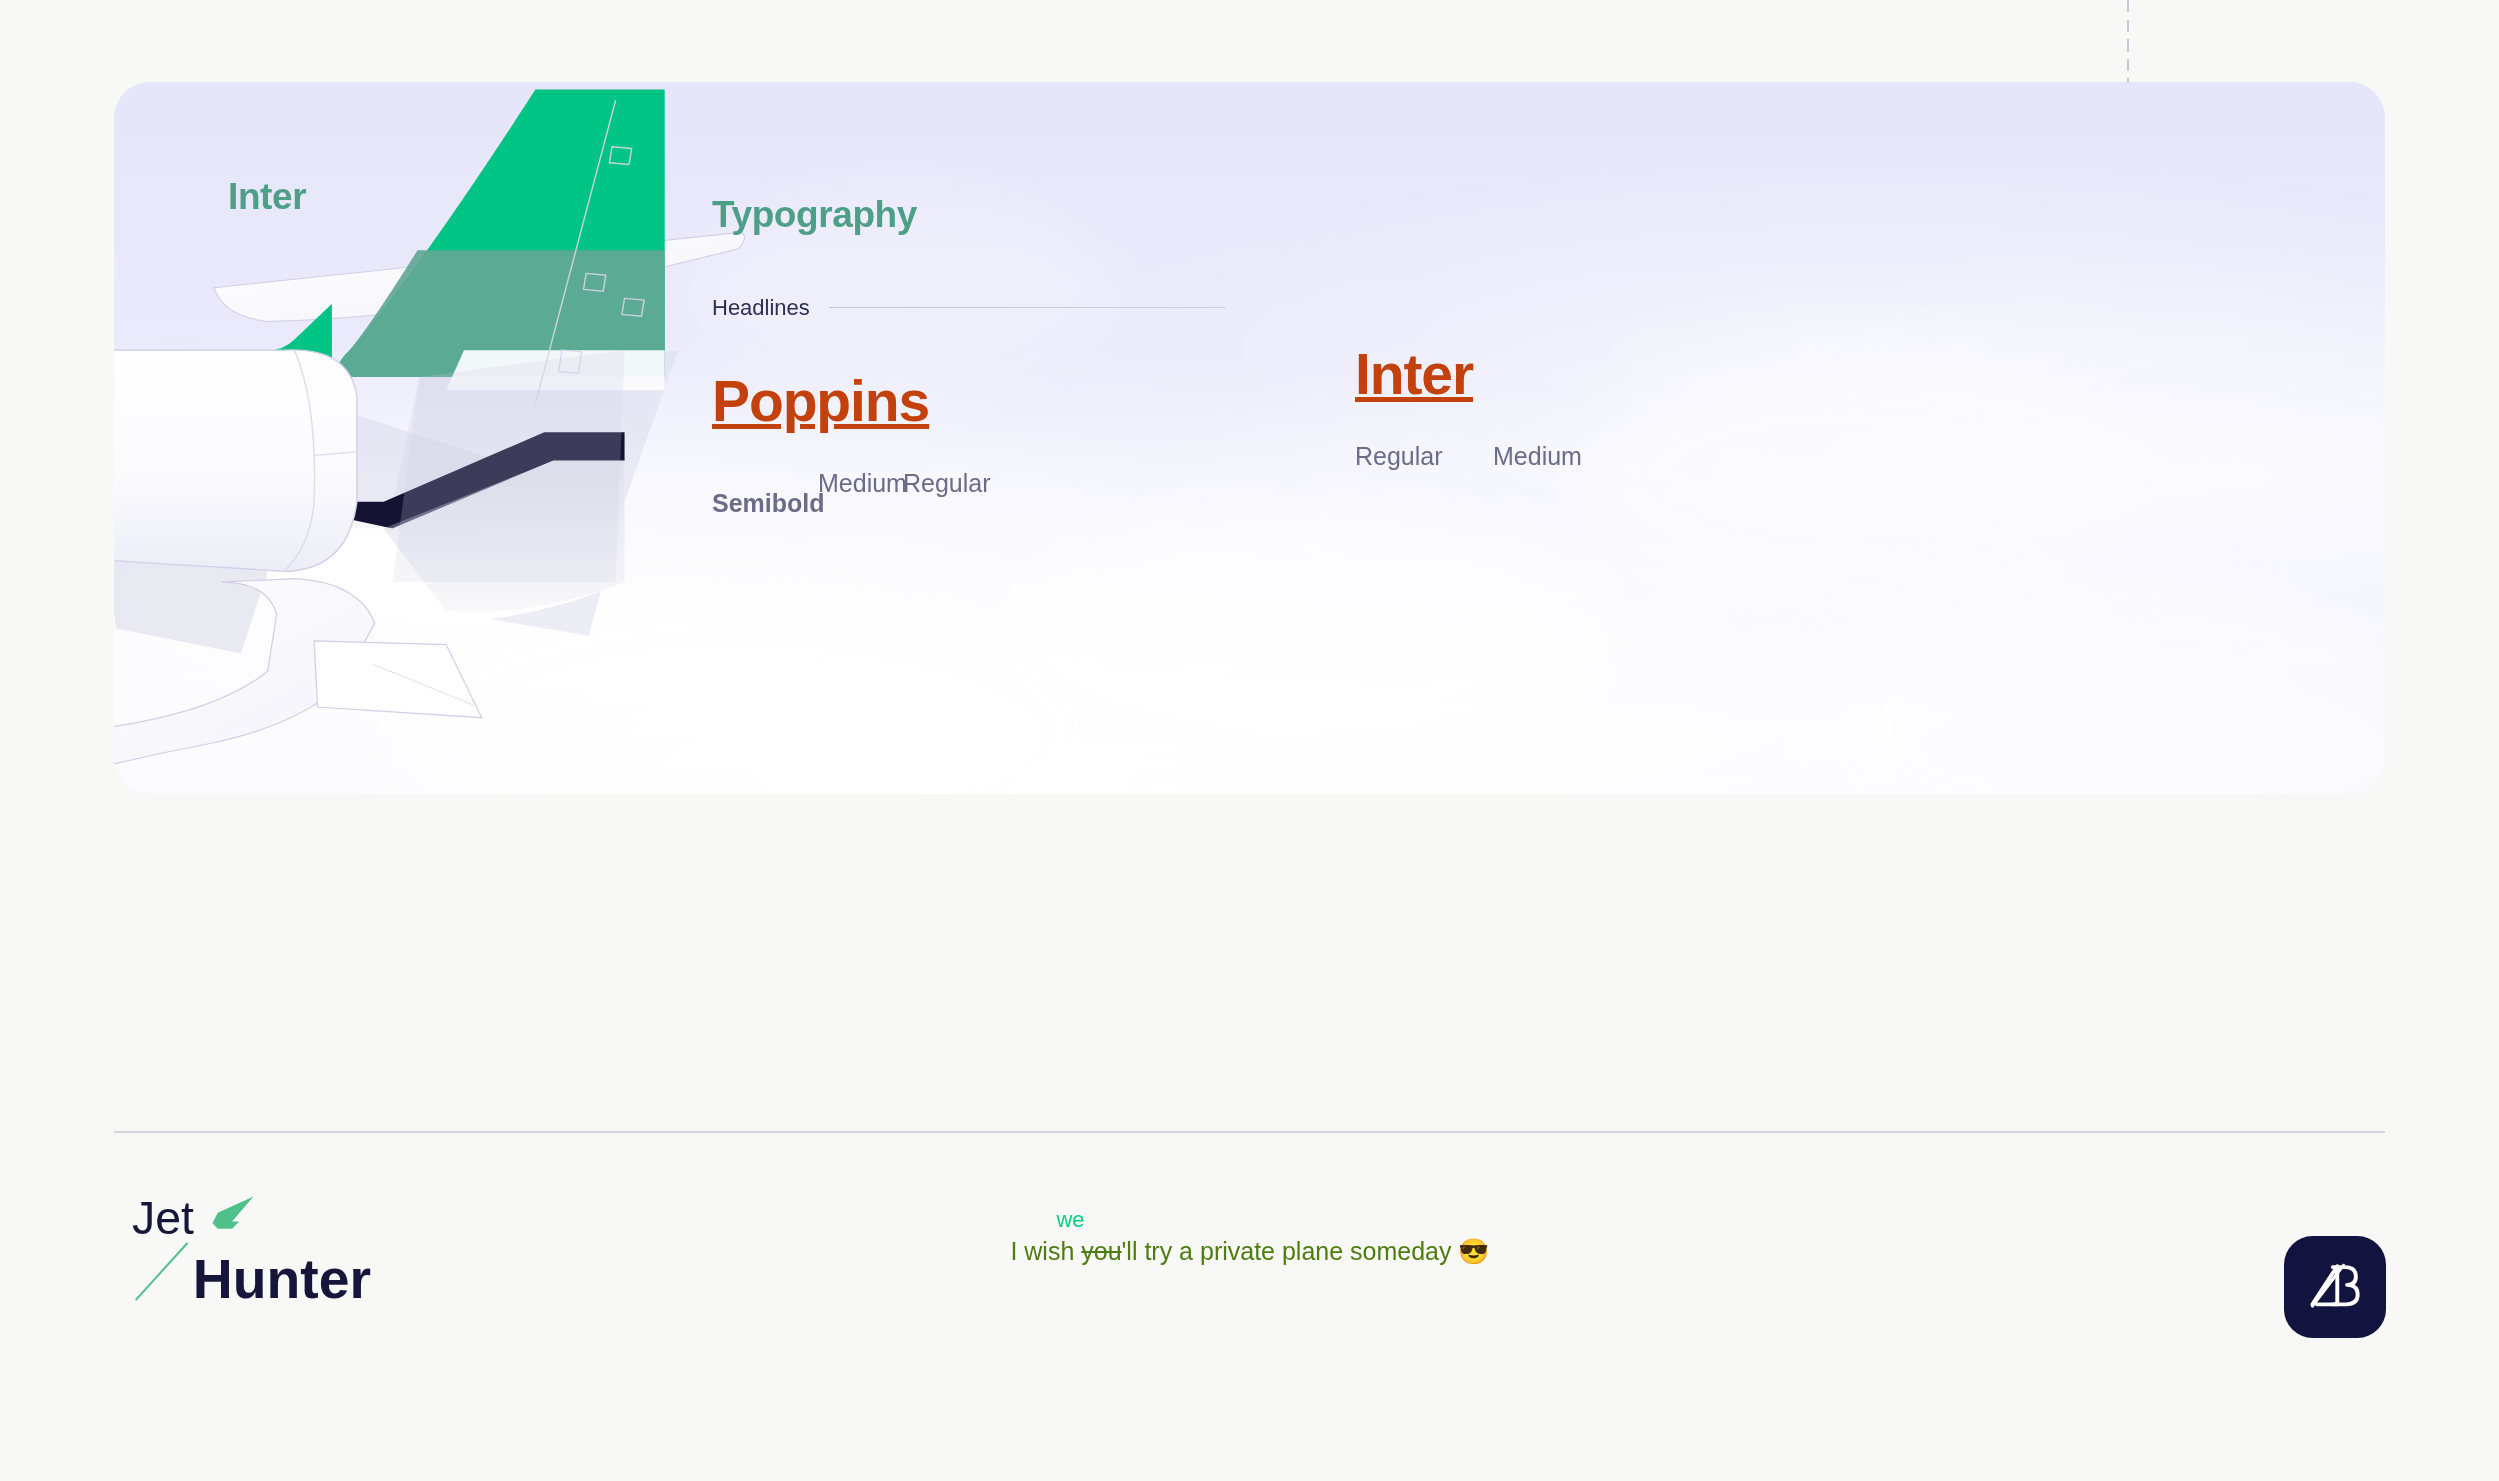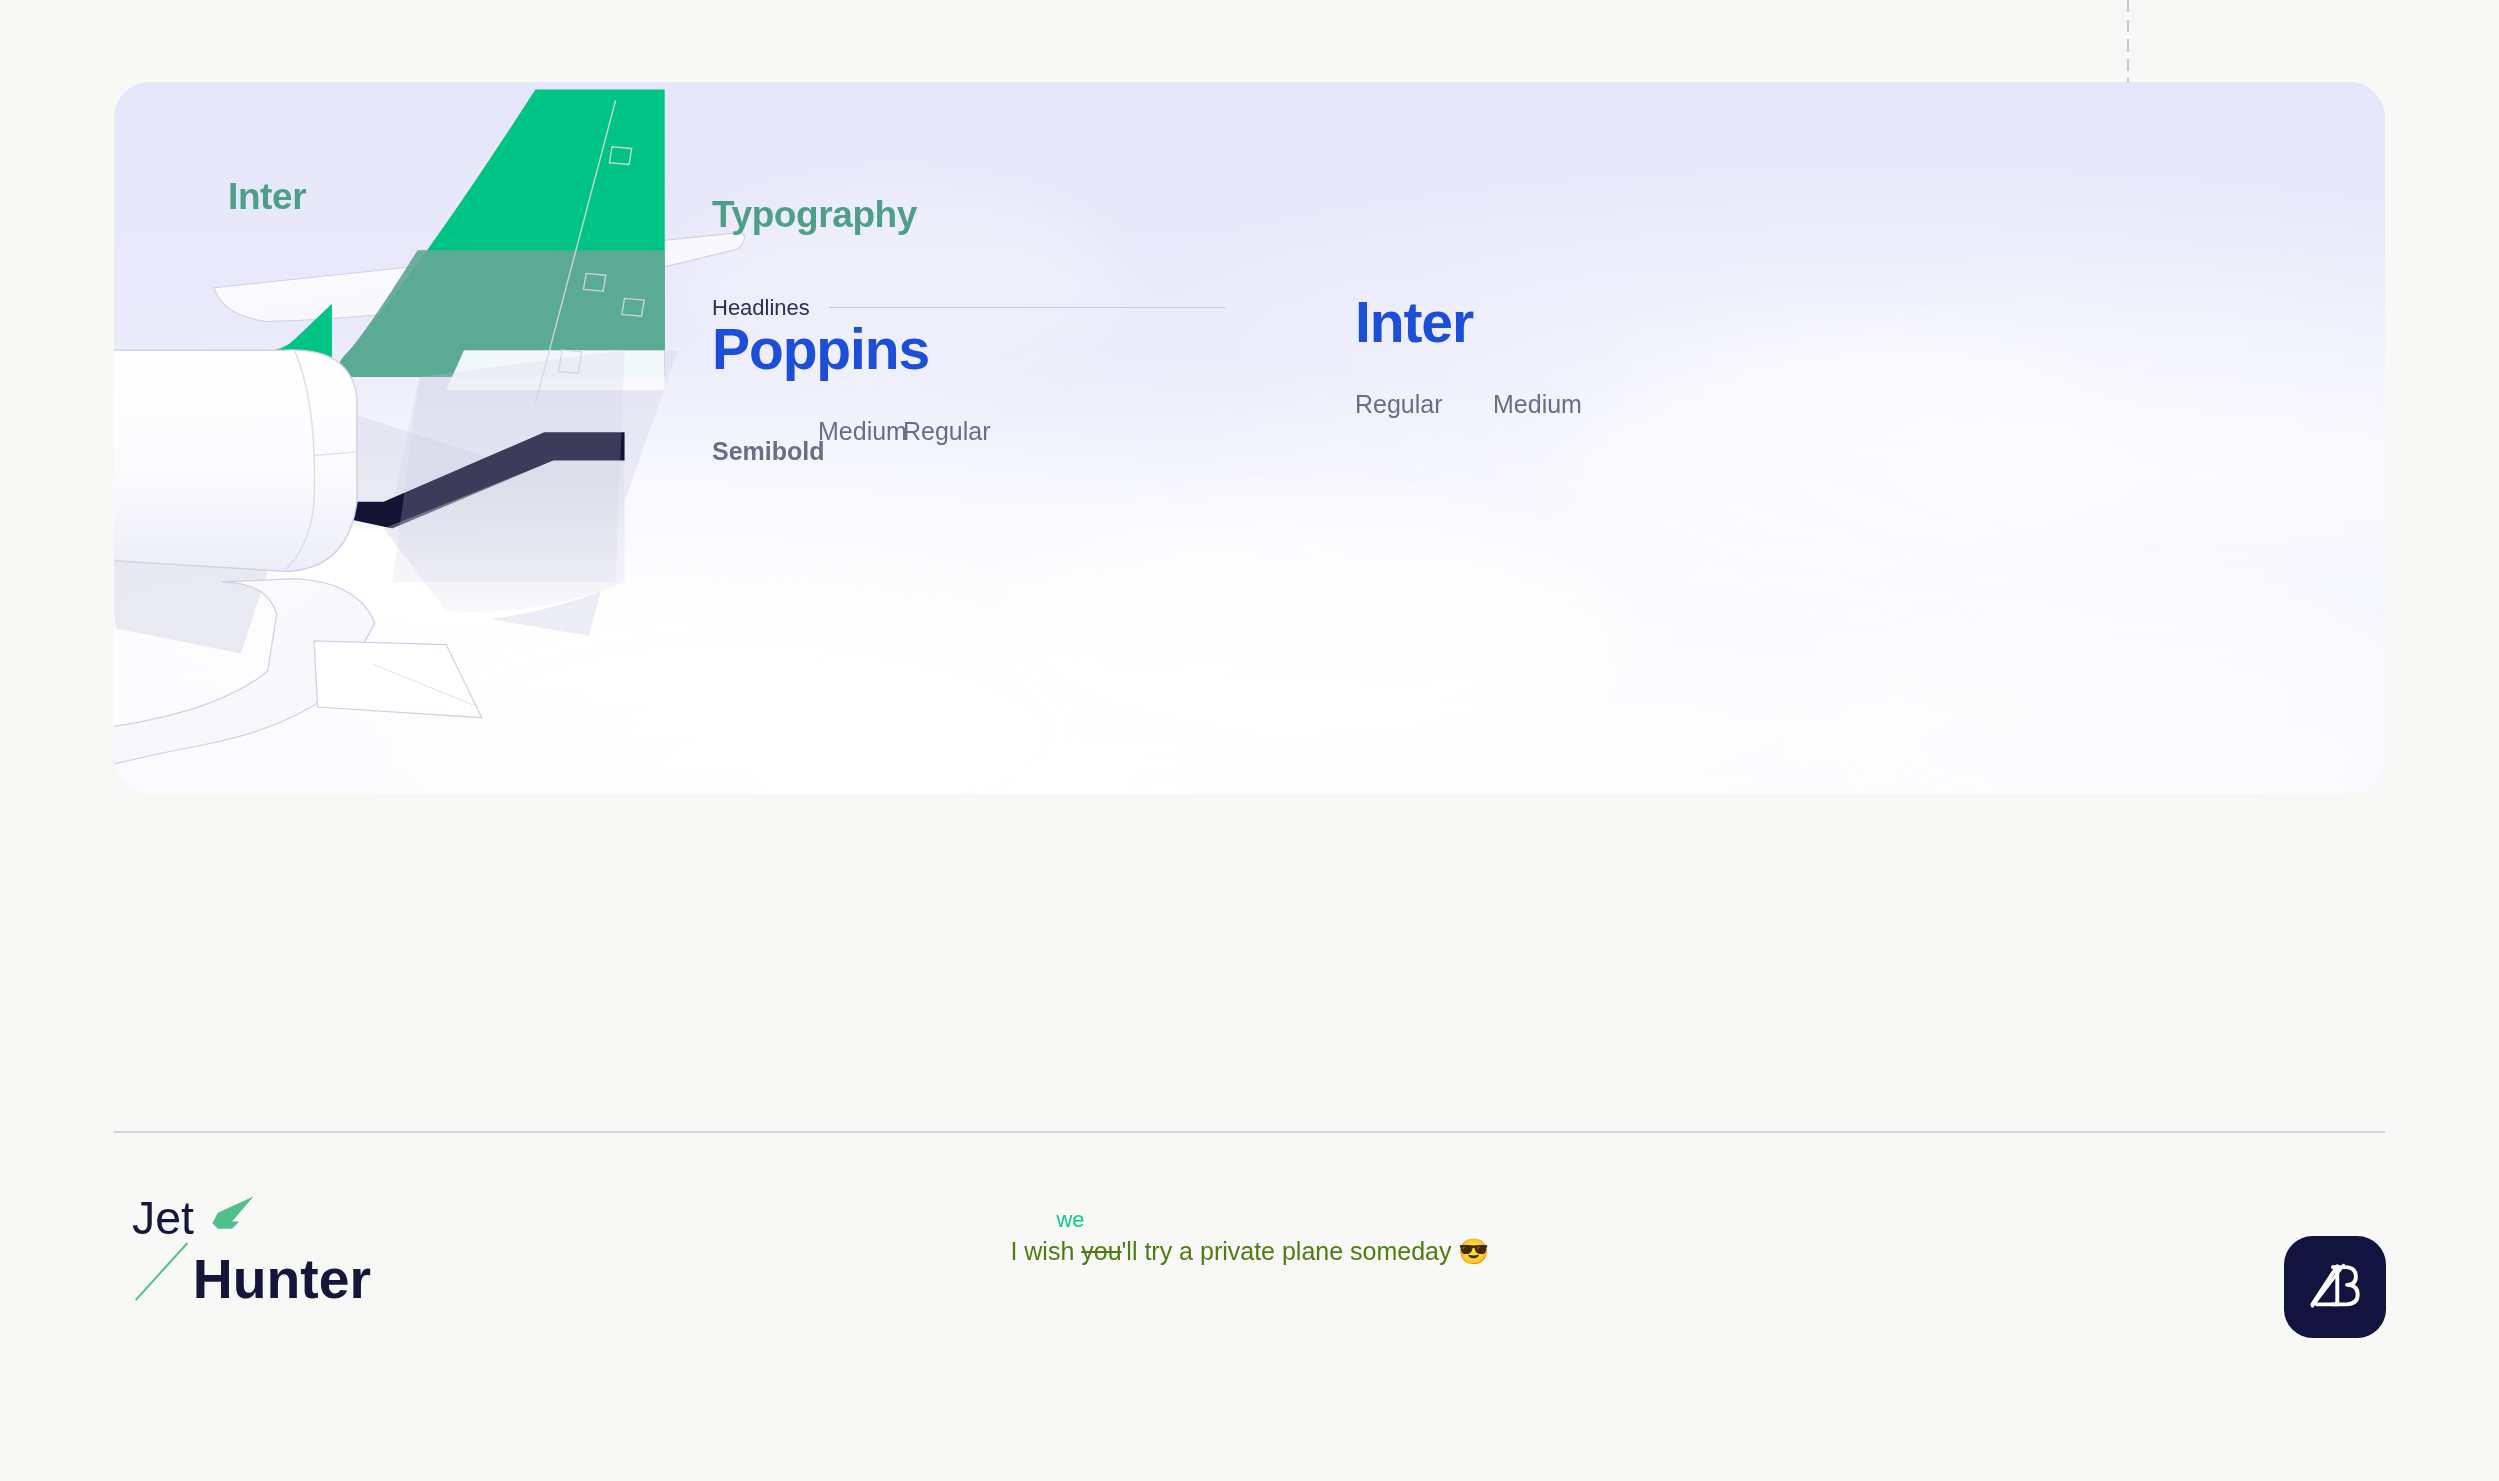--- a/index.html
+++ b/index.html
@@ -72,22 +72,23 @@
     white-space:nowrap;
   }
   .label-row .rule {
     flex:1 1 auto; height:0.9px;
     background:linear-gradient(90deg, rgba(160,160,190,.55), rgba(160,160,190,.35));
   }
   .col-head .rule { max-width:397px; }
   .col-body .rule { max-width:393px; }
 
   .font-name {
+    margin-top:52px;
     font-size:57px; font-weight:700; letter-spacing:-1.1px;
-    color:#1d4ed8; line-height:1;
+    color:#c2410c; line-height:1;text-decoration:underline;
   }
   .weights { margin-top:39px; display:flex; gap:0; }
   .weights span { font-size:25px; color:#6B6B8A; white-space:nowrap; }
   .w-semibold { font-weight:700; color:#454566; width:143px;margin-top:20px; }
   .w-medium   { font-weight:500; color:#5E5E80; }
   .w-regular  { font-weight:400; color:#7A7A96; }
   .col-head .weights .w-medium  { width:116px; margin-left:-37px; }
   .col-head .weights .w-regular { margin-left:-31px; }
   .col-body .weights .w-regular { width:138px; }
   .col-body .weights .w-medium  { }

